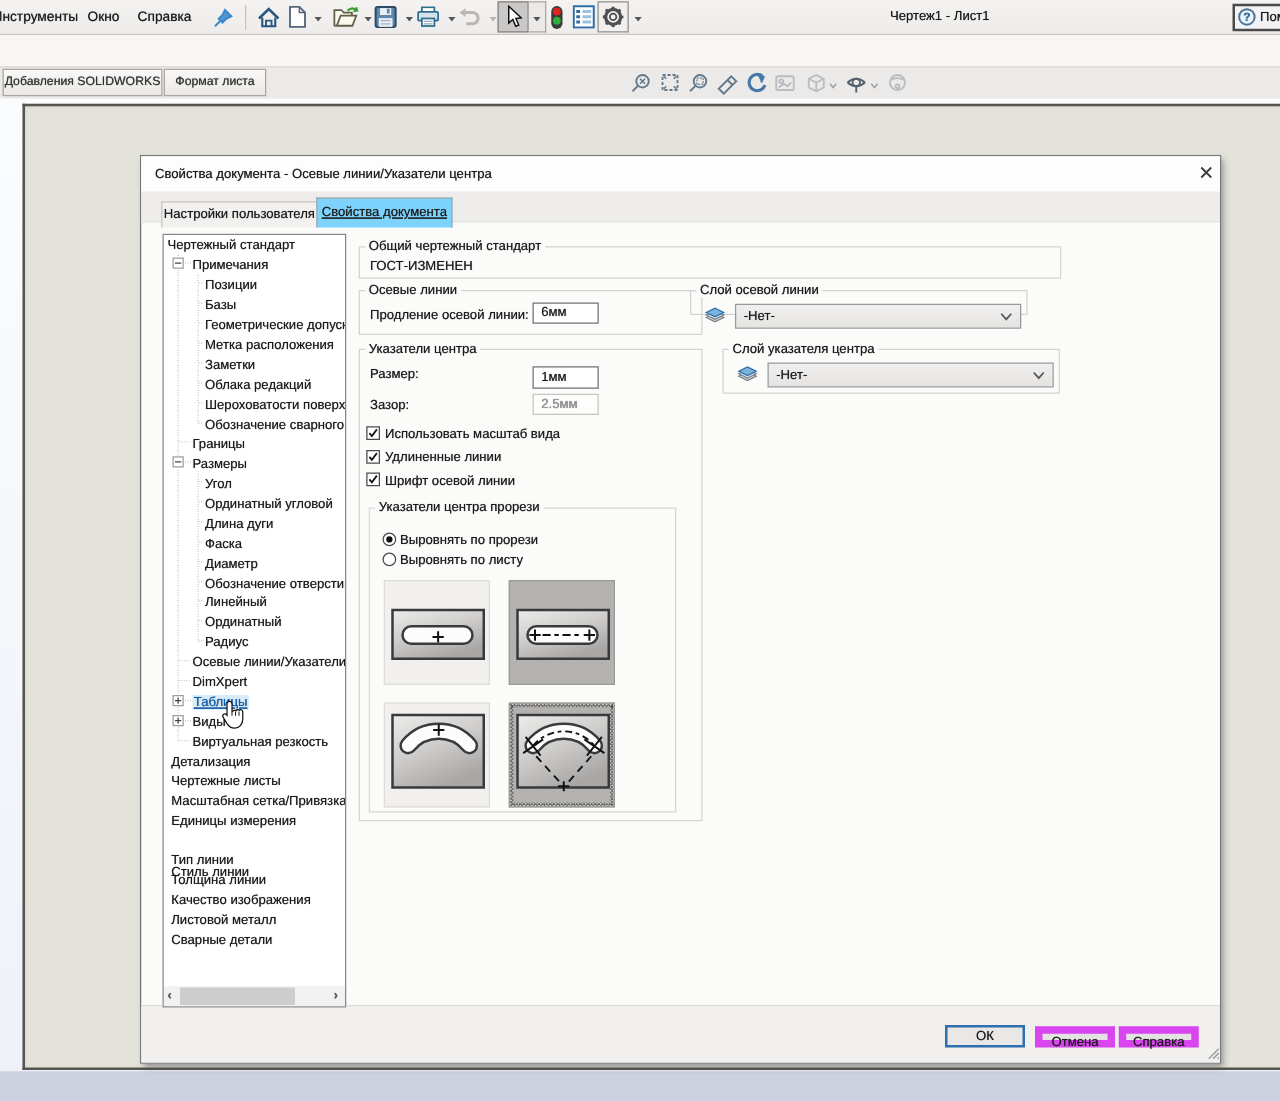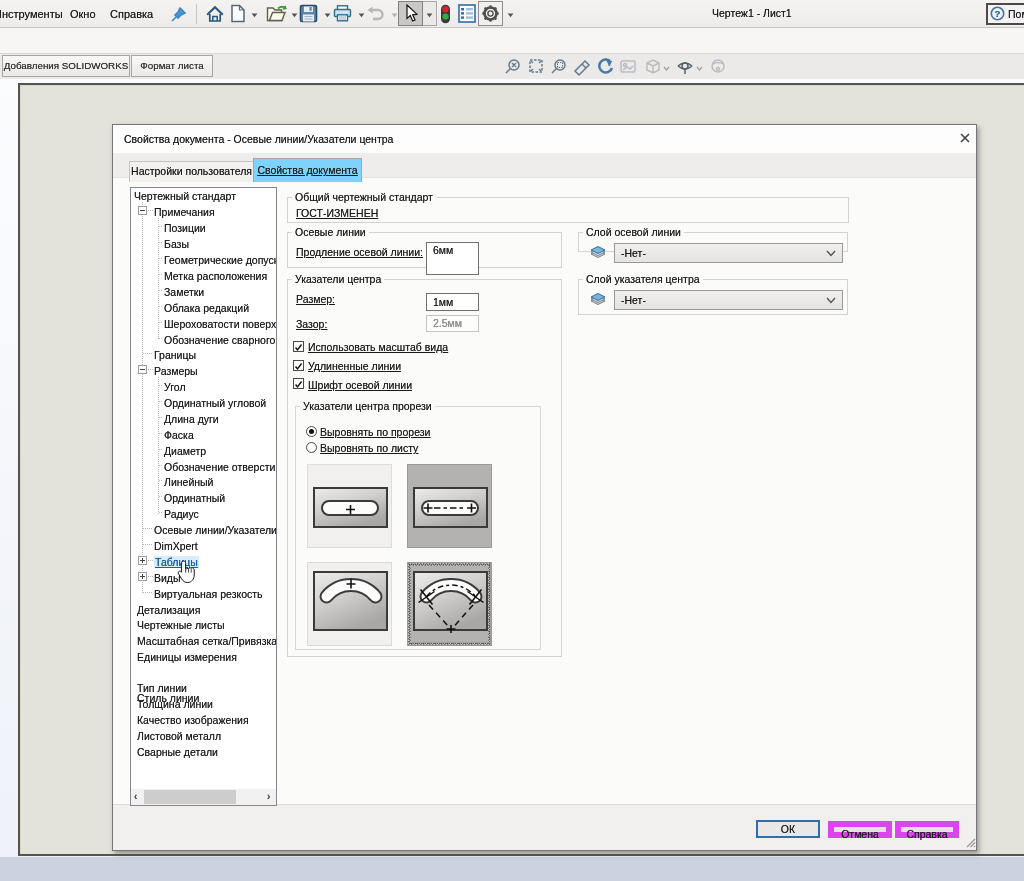--- a/index.html
+++ b/index.html
@@ -30,21 +30,21 @@
 .exp { position:absolute; width:9px; height:9px; border:1px solid #9d9d9d; background:#fff; }
 .exp i { position:absolute; left:1px; top:3px; width:5px; height:1px; background:#444; }
 .exp.plus b { position:absolute; left:3px; top:1px; width:1px; height:5px; background:#444; }
 .vline { position:absolute; width:1px; background-image:linear-gradient(#bbb 50%, transparent 50%); background-size:1px 2px; }
 .hline { position:absolute; height:1px; background-image:linear-gradient(90deg,#bbb 50%, transparent 50%); background-size:2px 1px; }
 #hscroll { left:0px; top:601px; width:145px; height:16px; background:#f1f1f1; }
 #hthumb { left:13px; top:1px; width:92px; height:14px; background:#cdcdcd; }
 .sarr { position:absolute; top:2px; font-size:10px; color:#555; font-weight:bold; }
 .gb { position:absolute; border:1px solid #d4d3d1; }
 .gb > b { position:absolute; top:-7px; left:4px; background:#fbfbfa; padding:0 3px; font-weight:normal; font-size:10.5px; color:#1a1a1a; white-space:nowrap; }
-.lbl { position:absolute; font-size:10.5px; color:#1a1a1a; white-space:nowrap;text-decoration:underline; }
+.lbl { position:absolute; font-size:10.5px; color:#1a1a1a; white-space:nowrap; }
 .tbox { position:absolute; background:#fff; border:1px solid #707070; font-size:10.5px; color:#1a1a1a; padding-left:6px; }
 .tbox.dis { border:1px solid #c5c4c2; color:#9a9a9a; background:#fdfdfc; }
 .cb { position:absolute; width:11px; height:11px; background:#fff; border:1px solid #4a4a4a; }
 .rad { position:absolute; width:11px; height:11px; border-radius:50%; background:#fff; border:1px solid #4a4a4a; }
 .rad.sel::after { content:""; position:absolute; left:2px; top:2px; width:5px; height:5px; border-radius:50%; background:#111; }
 .tile { position:absolute; width:85px; height:84px; }
 .tile.lt { background:#f1f0ee; border:1px solid #dddcda; }
 .tile.dk { background:#b3b2b0; border:1px solid #9a9998; }
 .tile.foc { outline:1px dotted #555; outline-offset:-3px; }
 .ddown { position:absolute; background:linear-gradient(#f0efee,#e5e4e2); border:1px solid #999; font-size:10.5px; }
@@ -309,23 +309,23 @@
         <div class="sarr" style="left:136px;">›</div>
       </div>
 </div>
 <div class="gb" style="left:174px; top:72px; width:562px; height:26px;">
       <b>Общий чертежный стандарт</b>
 <div class="lbl" style="left:8px; top:9px;">ГОСТ-ИЗМЕНЕН</div>
     </div>
 <div class="gb" style="left:174px; top:107px; width:275px; height:36px;">
       <b>Осевые линии</b>
 <div class="lbl" style="left:8px; top:13px;">Продление осевой линии:</div>
-<div class="tbox" style="left:138px; top:9px; width:53px; height:33px; line-height:15px;">6мм</div>
-    </div>
-<div class="gb" style="left:465px; top:107px; width:270px; height:20px;">
+<div class="tbox" style="left:138px; top:9px; width:53px; height:17px; line-height:15px;">6мм</div>
+    </div>
+<div class="gb" style="left:439px; top:107px; width:270px; height:20px;">
       <b>Слой осевой линии</b>
       <svg class="ico" style="left:9px;top:11px;" width="20" height="17" viewBox="0 0 20 17">
 <g stroke-width="1">
 <path d="M3 10 L10 13.5 L17 10 L10 6.5 Z" fill="#cfd3d8" stroke="#7a8088"></path>
 <path d="M3 8 L10 11.5 L17 8 L10 4.5 Z" fill="#e6e9ec" stroke="#7a8088"></path>
 <path d="M3 6 L10 9.5 L17 6 L10 2.5 Z" fill="#7ab4d8" stroke="#2e6da8"></path>
 </g>
       </svg>
       <div class="ddown" style="left:35px; top:10px; width:229px; height:20px;">
         <span>-Нет-</span>

